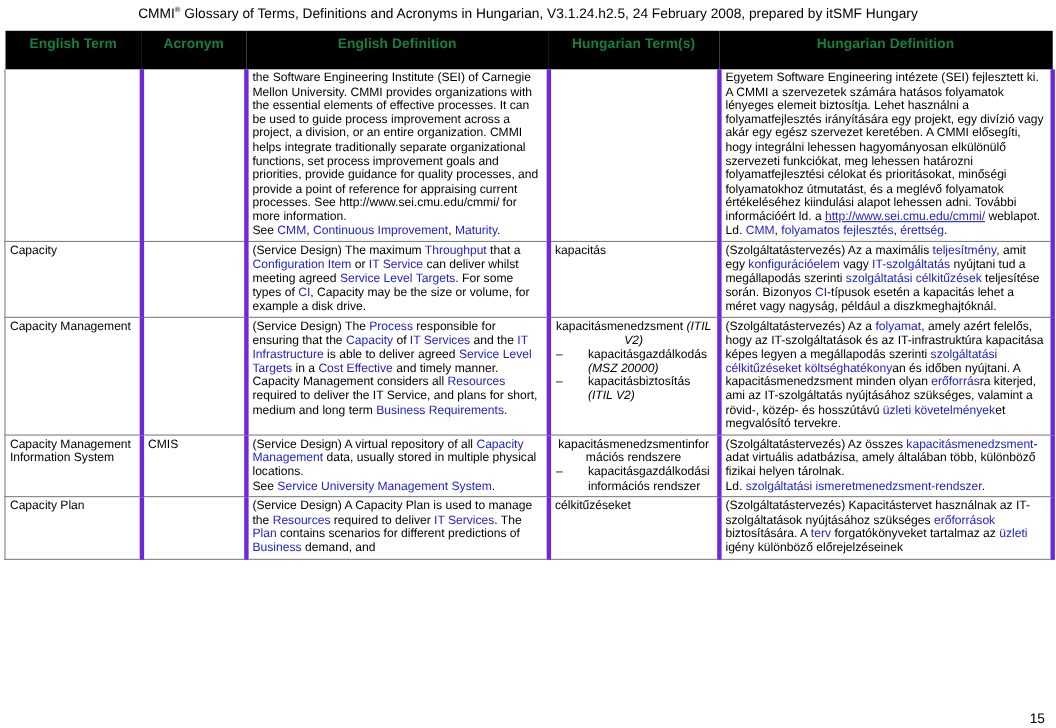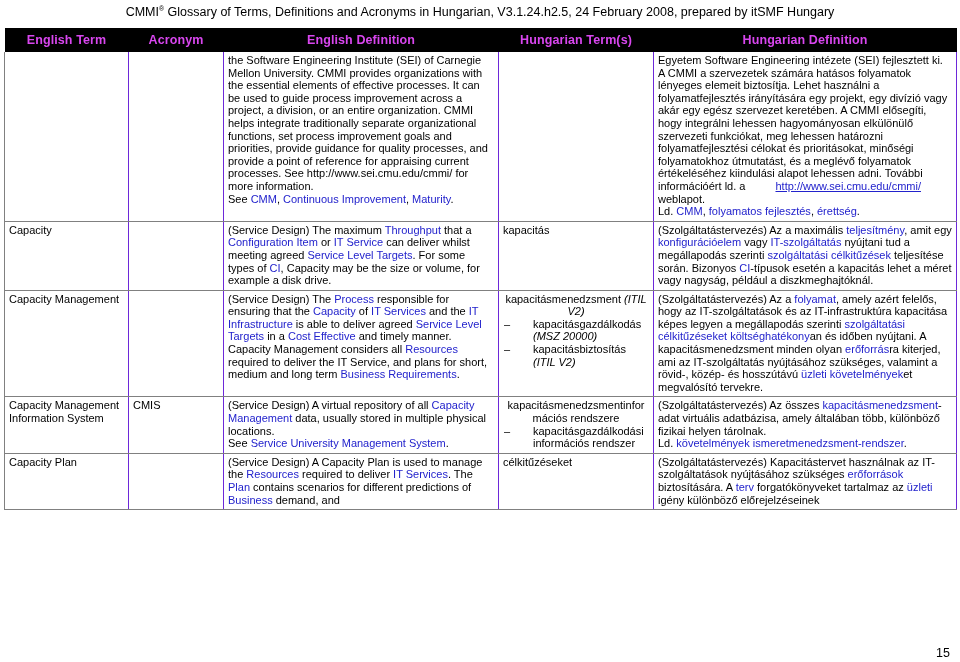--- a/index.html
+++ b/index.html
@@ -42,50 +42,50 @@
     margin-top: 6px;
   }
   table.glossary col.c-eng-term { width: 124px; }
   table.glossary col.c-acronym  { width: 95px; }
   table.glossary col.c-eng-def  { width: 275px; }
   table.glossary col.c-hun-term { width: 155px; }
   table.glossary col.c-hun-def  { width: 303px; }
 
   thead th {
     background: #000000;
-    color: #d946ef;
+    color: #15803d;
     font-size: 12.5px;
     font-weight: bold;
     text-align: center;
-    padding: 5px 4px 5px 4px;
+    padding: 5px 4px 16px 4px;
     border: none;
     letter-spacing: 0.1px;
   }
   tbody td {
     border-left: 1px solid #808080;
-    border-right: 1px solid #6d28d9;
+    border-right: 4px solid #6d28d9;
     border-bottom: 1px solid #808080;
     vertical-align: top;
     font-size: 11px;
     line-height: 12.6px;
     padding: 2px 4px 3px 4px;
     word-wrap: break-word;
     overflow-wrap: break-word;
   }
   tbody tr.first-row td {
     border-top: none;
   }
   tbody td.cell-eng-def,
   tbody td.cell-hun-def {
     text-align: left;
   }
   .ref { color: #2222cc; }
   .bk  { font-weight: normal; color: #000000; }
   .ital { font-style: italic; }
-  .lnk { color: #2222cc; text-decoration: underline; margin-left: 27px; }
+  .lnk { color: #2222cc; text-decoration: underline; }
   ul.sublist {
     list-style: none;
     margin: 0;
     padding: 0;
   }
   ul.sublist li {
     position: relative;
     padding-left: 30px;
     line-height: 12.6px;
   }
@@ -160,21 +160,21 @@
         <tr>
           <td class="cell-eng-term">Capacity Management Information System</td>
           <td class="cell-acronym">CMIS</td>
           <td class="cell-eng-def"><span class="bk">(Service Design)</span><span> A virtual repository of all </span><span class="ref">Capacity Management</span><span> data, usually stored in multiple physical locations.</span><br><span>See </span><span class="ref">Service University Management System</span><span>.</span></td>
           <td class="cell-hun-term">
             <span class="hun-term-main">kapacitásmenedzsmentinformációs rendszere</span>
             <ul class="sublist">
               <li><span class="dash">–</span><span>kapacitásgazdálkodási információs rendszer</span></li>
             </ul>
           </td>
-          <td class="cell-hun-def"><span class="bk">(Szolgáltatástervezés)</span><span> Az összes </span><span class="ref">kapacitásmenedzsment</span><span>-adat virtuális adatbázisa, amely általában több, különböző fizikai helyen tárolnak.</span><br><span>Ld. </span><span class="ref">követelmények ismeretmenedzsment-rendszer</span><span>.</span></td>
+          <td class="cell-hun-def"><span class="bk">(Szolgáltatástervezés)</span><span> Az összes </span><span class="ref">kapacitásmenedzsment</span><span>-adat virtuális adatbázisa, amely általában több, különböző fizikai helyen tárolnak.</span><br><span>Ld. </span><span class="ref">szolgáltatási ismeretmenedzsment-rendszer</span><span>.</span></td>
         </tr>
         <tr>
           <td class="cell-eng-term">Capacity Plan</td>
           <td class="cell-acronym"></td>
           <td class="cell-eng-def"><span class="bk">(Service Design)</span><span> A Capacity Plan is used to manage the </span><span class="ref">Resources</span><span> required to deliver </span><span class="ref">IT Services</span><span>. The </span><span class="ref">Plan</span><span> contains scenarios for different predictions of </span><span class="ref">Business</span><span> demand, and</span></td>
           <td class="cell-hun-term">célkitűzéseket</td>
           <td class="cell-hun-def"><span class="bk">(Szolgáltatástervezés)</span><span> Kapacitástervet használnak az IT-szolgáltatások nyújtásához szükséges </span><span class="ref">erőforrások</span><span> biztosítására. A </span><span class="ref">terv</span><span> forgatókönyveket tartalmaz az </span><span class="ref">üzleti</span><span> igény különböző előrejelzéseinek</span></td>
         </tr>
       </tbody>
   </table>

